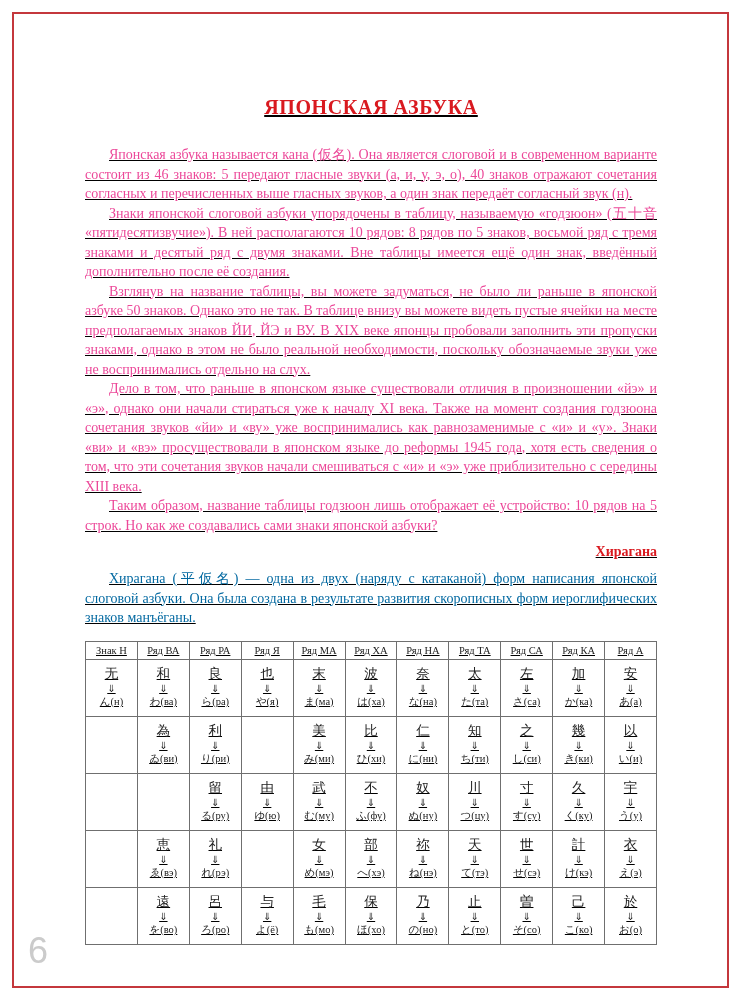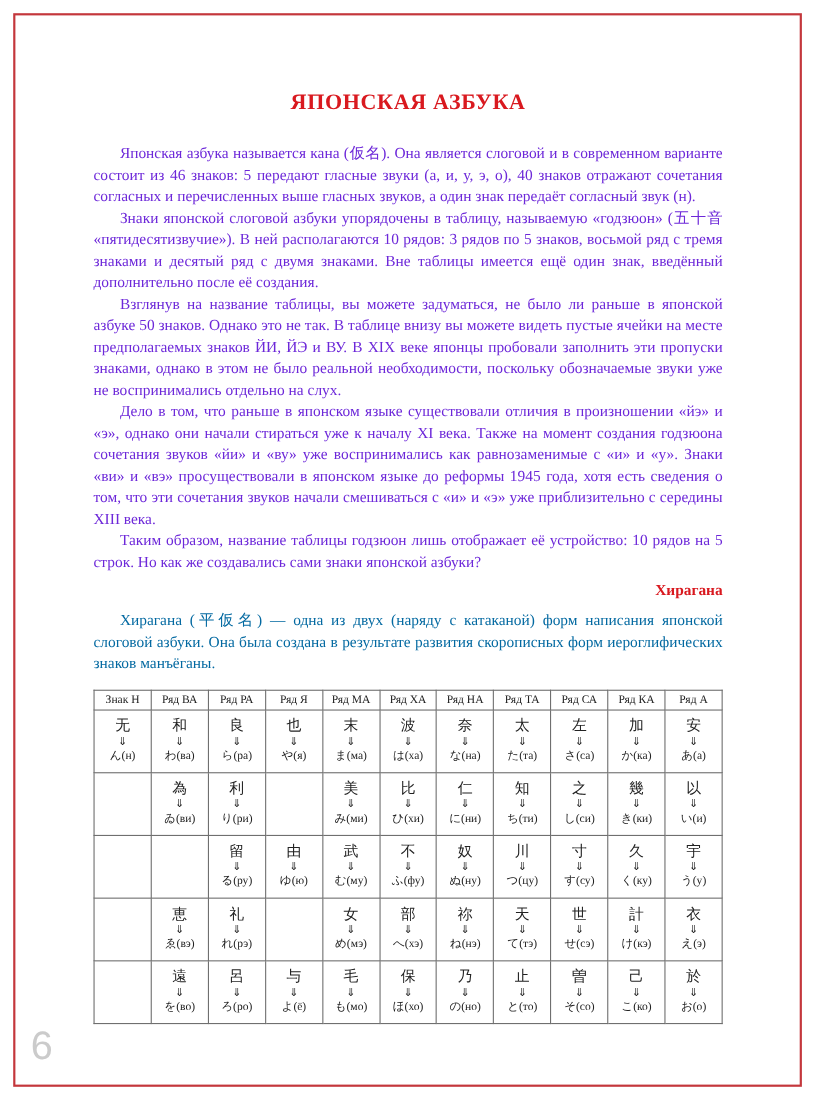--- a/index.html
+++ b/index.html
@@ -11,38 +11,38 @@
     overflow: hidden;
   }
   .page { position: absolute; inset: 0; width: 741px; height: 1000px; background: #fff; }
   .frame {
     position: absolute; inset: 12px;
     border: 2px solid #c4373c;
     pointer-events: none;
   }
   .content {
     position: absolute;
-    left: 85px; width: 572px; top: 2px;
+    left: 85px; width: 572px; top: 16px; text-decoration: underline;
   }
   .title {
     margin: 80px 0 0 0;
     color: #d9191f;
     text-align: center;
     font-size: 20px;
     font-weight: bold;
     letter-spacing: 0.6px;
   }
   .body-text { margin-top: 26px; }
   .body-text p {
     margin: 0;
     font-size: 14px;
     line-height: 19.5px;
     text-align: justify;
     text-indent: 24px;
-    color: #6d28d9;
+    color: #ec4899;
   }
   .subtitle {
     margin: 9px 0 9px 0;
     color: #d9191f;
     text-align: right;
     font-size: 14px;
     font-weight: bold;
   }
   .hira-text p {
     margin: 0;
@@ -91,21 +91,21 @@
 <body>
 
 <div class="page">
   <div class="frame"></div>
 
   <div class="content">
     <h1 class="title">ЯПОНСКАЯ АЗБУКА</h1>
 
     <div class="body-text">
       <p>Японская азбука называется кана (仮名). Она является слоговой и в современном варианте состоит из 46 знаков: 5 передают гласные звуки (а, и, у, э, о), 40 знаков отражают сочетания согласных и перечисленных выше гласных звуков, а один знак передаёт согласный звук (н).</p>
-      <p>Знаки японской слоговой азбуки упорядочены в таблицу, называемую «годзюон» (五十音 «пятидесятизвучие»). В ней располагаются 10 рядов: 3 рядов по 5 знаков, восьмой ряд с тремя знаками и десятый ряд с двумя знаками. Вне таблицы имеется ещё один знак, введённый дополнительно после её создания.</p>
+      <p>Знаки японской слоговой азбуки упорядочены в таблицу, называемую «годзюон» (五十音 «пятидесятизвучие»). В ней располагаются 10 рядов: 8 рядов по 5 знаков, восьмой ряд с тремя знаками и десятый ряд с двумя знаками. Вне таблицы имеется ещё один знак, введённый дополнительно после её создания.</p>
       <p>Взглянув на название таблицы, вы можете задуматься, не было ли раньше в японской азбуке 50 знаков. Однако это не так. В таблице внизу вы можете видеть пустые ячейки на месте предполагаемых знаков ЙИ, ЙЭ и ВУ. В XIX веке японцы пробовали заполнить эти пропуски знаками, однако в этом не было реальной необходимости, поскольку обозначаемые звуки уже не воспринимались отдельно на слух.</p>
       <p>Дело в том, что раньше в японском языке существовали отличия в произношении «йэ» и «э», однако они начали стираться уже к началу XI века. Также на момент создания годзюона сочетания звуков «йи» и «ву» уже воспринимались как равнозаменимые с «и» и «у». Знаки «ви» и «вэ» просуществовали в японском языке до реформы 1945 года, хотя есть сведения о том, что эти сочетания звуков начали смешиваться с «и» и «э» уже приблизительно с середины XIII века.</p>
       <p>Таким образом, название таблицы годзюон лишь отображает её устройство: 10 рядов на 5 строк. Но как же создавались сами знаки японской азбуки?</p>
     </div>
 
     <h2 class="subtitle">Хирагана</h2>
 
     <div class="hira-text">
       <p>Хирагана (平仮名) — одна из двух (наряду с катаканой) форм написания японской слоговой азбуки. Она была создана в результате развития скорописных форм иероглифических знаков манъёганы.</p>
     </div>

